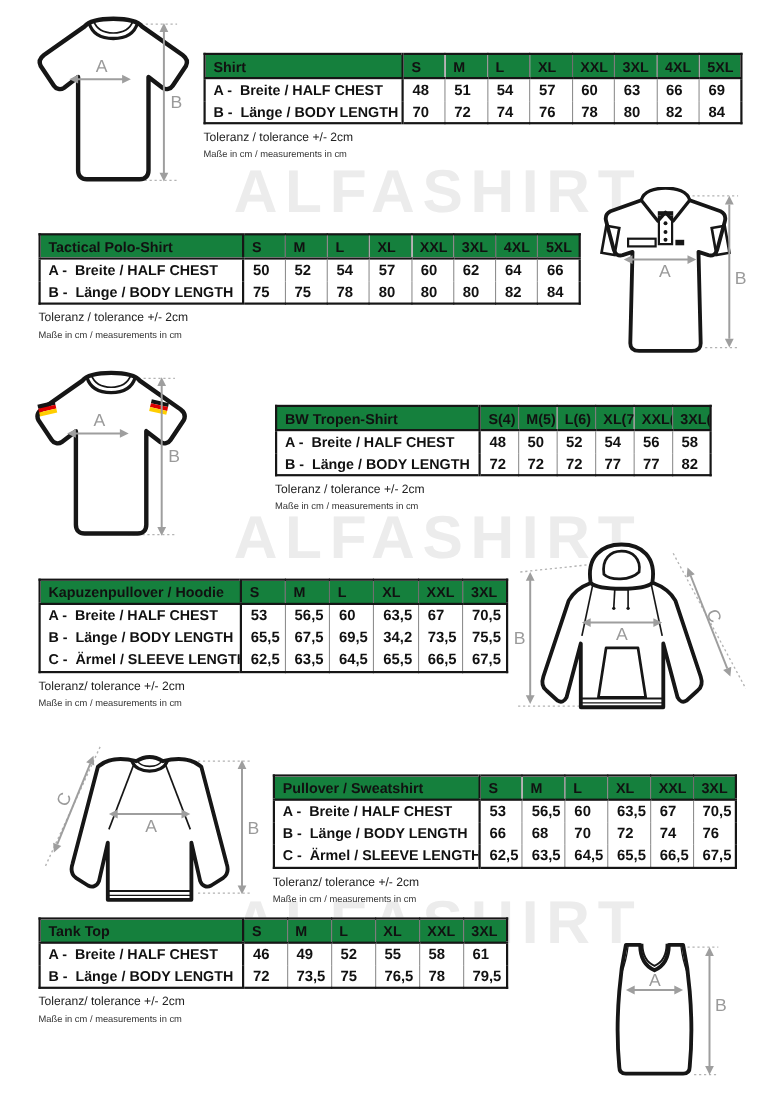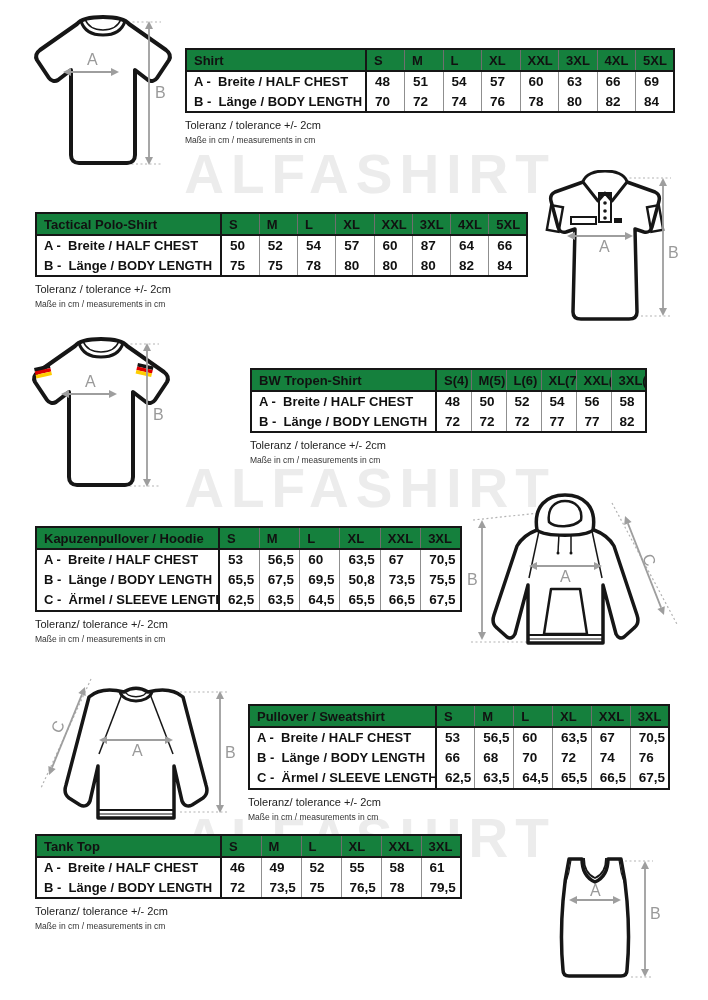--- a/index.html
+++ b/index.html
@@ -1,20 +1,20 @@
 <!DOCTYPE html>
 <html><head>
 <meta charset="utf-8">
 <style>
   *{box-sizing:border-box;}
   html,body{margin:0;padding:0;background:#ffffff;}
   .page{position:relative;width:708px;height:1000px;background:#fff;overflow:hidden;
         font-family:"Liberation Sans",sans-serif;}
   
-  .wm{position:absolute;left:156px;width:428px;text-align:center;font-weight:bold;
+  .wm{position:absolute;left:156px;width:428px;text-align:right;font-weight:bold;
       font-size:55px;line-height:52px;letter-spacing:7px;color:#ececec;white-space:nowrap;z-index:0;}
   
   .diagram{position:absolute;z-index:1;}
   .dot{stroke:#b3b3b3;stroke-width:1.2;stroke-dasharray:2 2.5;fill:none;}
   .arr{stroke:#9e9e9e;stroke-width:1.8;fill:none;}
   .ah{fill:#9e9e9e;stroke:none;}
   .lbl{font-family:"Liberation Sans",sans-serif;font-size:16px;fill:#9a9a9a;}
   .gar{fill:#ffffff;stroke:#161616;stroke-linejoin:round;}
   .ln{fill:none;stroke:#161616;}
   
@@ -303,21 +303,21 @@
           </tr>
         </thead>
         <tbody>
           <tr>
             <td class="label-cell">A -  Breite / HALF CHEST</td>
             <td class="val-cell first">50</td>
             <td class="val-cell">52</td>
             <td class="val-cell">54</td>
             <td class="val-cell">57</td>
             <td class="val-cell">60</td>
-            <td class="val-cell">87</td>
+            <td class="val-cell">62</td>
             <td class="val-cell">64</td>
             <td class="val-cell">66</td>
           </tr>
           <tr>
             <td class="label-cell">B -  Länge / BODY LENGTH</td>
             <td class="val-cell first">75</td>
             <td class="val-cell">75</td>
             <td class="val-cell">78</td>
             <td class="val-cell">80</td>
             <td class="val-cell">80</td>
@@ -408,21 +408,21 @@
             <td class="val-cell">60</td>
             <td class="val-cell">63,5</td>
             <td class="val-cell">67</td>
             <td class="val-cell">70,5</td>
           </tr>
           <tr>
             <td class="label-cell">B -  Länge / BODY LENGTH</td>
             <td class="val-cell first">65,5</td>
             <td class="val-cell">67,5</td>
             <td class="val-cell">69,5</td>
-            <td class="val-cell">50,8</td>
+            <td class="val-cell">34,2</td>
             <td class="val-cell">73,5</td>
             <td class="val-cell">75,5</td>
           </tr>
           <tr>
             <td class="label-cell">C -  Ärmel / SLEEVE LENGTH</td>
             <td class="val-cell first">62,5</td>
             <td class="val-cell">63,5</td>
             <td class="val-cell">64,5</td>
             <td class="val-cell">65,5</td>
             <td class="val-cell">66,5</td>

